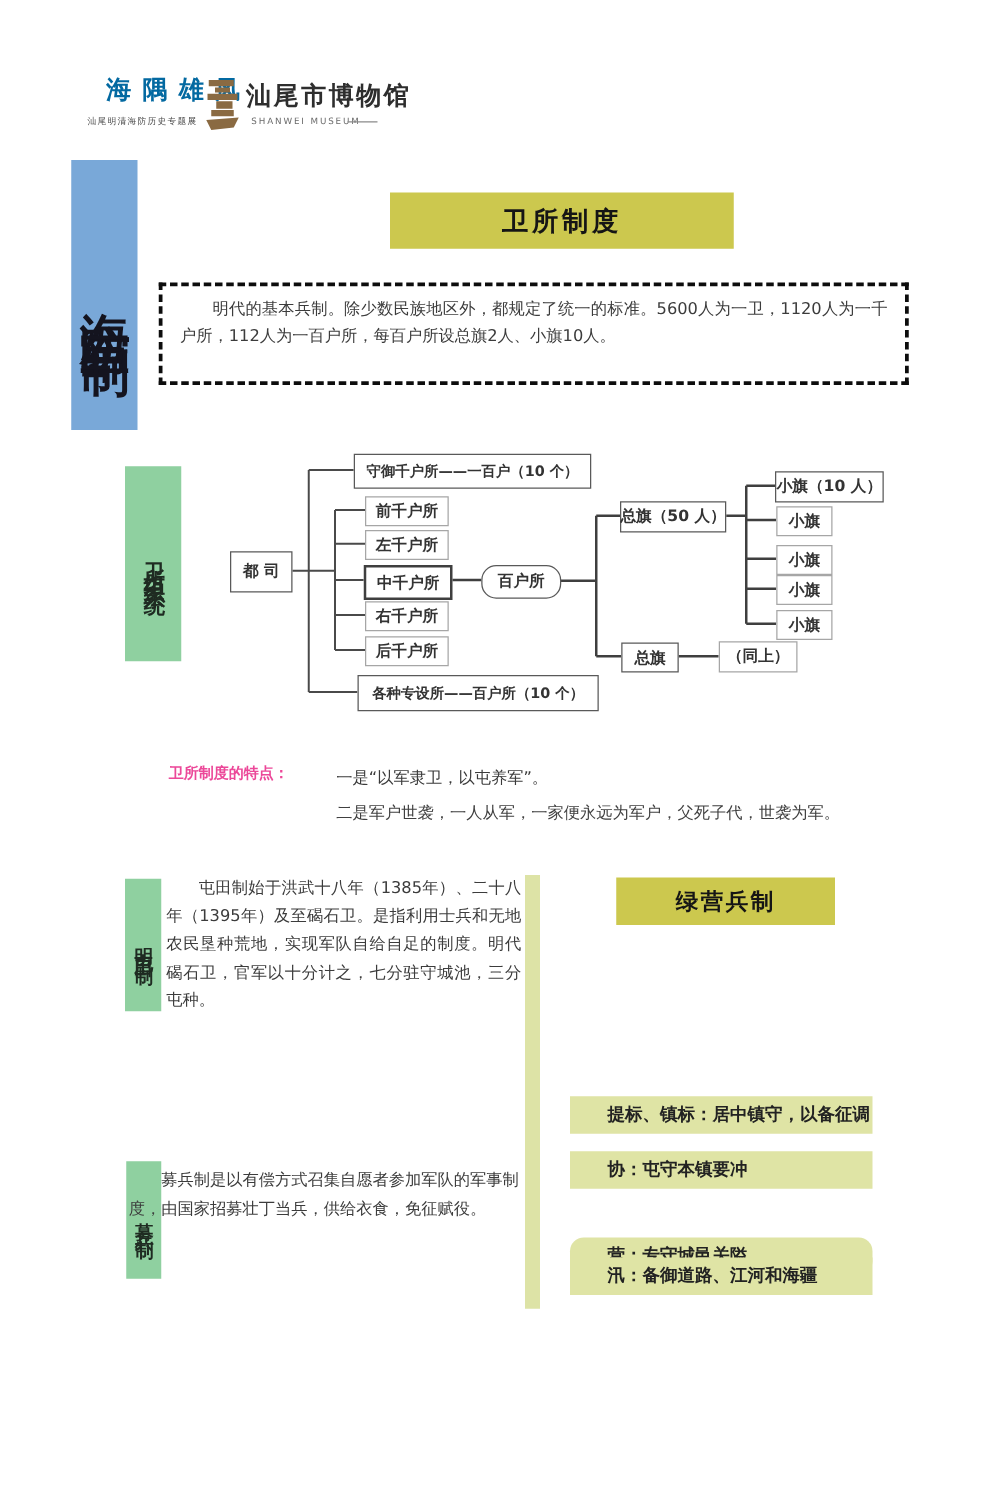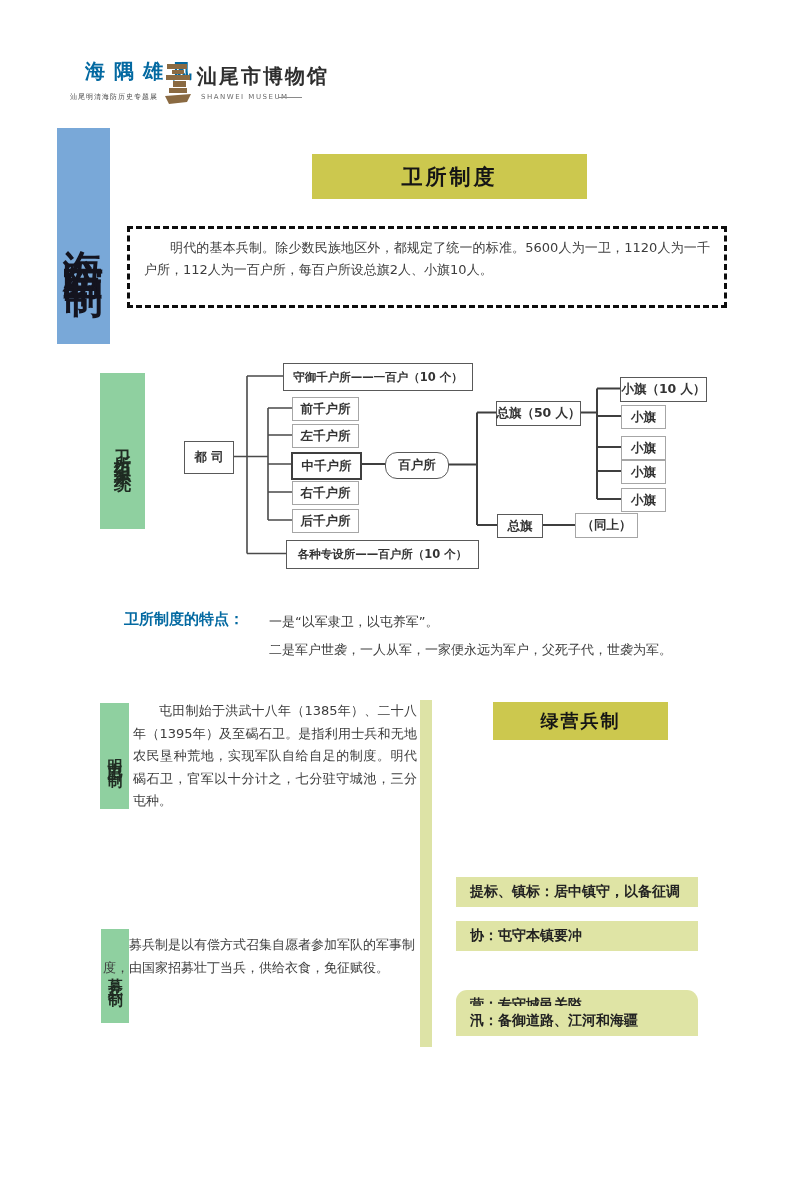--- a/index.html
+++ b/index.html
@@ -43,21 +43,21 @@
   .org-label{left:100px;top:373px;width:45px;height:156px;}
   .org-label span{font-size:17px;letter-spacing:5px;}
   .box{position:absolute;background:#fff;display:flex;align-items:center;justify-content:center;
     font-size:12.5px;font-weight:bold;color:#333;white-space:nowrap;}
   .b-dark{border:1.5px solid #595959;}
   .b-light{border:1px solid #a6a6a6;}
   .b-heavy{border:2px solid #3f3f3f;}
   .wide{font-size:11.5px;}
 
   
-  .feat-lead{left:124px;top:610px;font-size:15px;font-weight:bold;color:#0369a1;}
+  .feat-lead{left:135px;top:610px;font-size:12px;font-weight:bold;color:#ec4899;}
   .feat-p1{left:269px;top:613px;font-size:13px;color:#3a3a3a;}
   .feat-p2{left:269px;top:641px;font-size:13px;color:#404040;white-space:nowrap;}
 
   
   .tuntian-label{left:100px;top:703px;width:29px;height:106px;}
   .tuntian-label span{font-size:15px;letter-spacing:5px;}
   .mubing-label{left:101px;top:929px;width:28px;height:94px;}
   .mubing-label span{font-size:15px;letter-spacing:7px;}
   .body-text{font-size:13px;line-height:22.5px;text-align:justify;color:#3c3c3c;}
   .body-text p{margin:0;text-indent:2em;}
@@ -67,21 +67,21 @@
 
   
   .divider{left:420px;top:700px;width:12px;height:347px;background:#dde3a6;}
 
   
   .luying-par{left:456px;top:768px;width:253px;font-size:14px;line-height:24px;
     text-align:justify;color:#3c3c3c;}
   .luying-par p{margin:0;text-indent:2em;}
   .red{color:#b2402f;}
   .item-bar{background:#dfe4a5;height:30px;left:456px;width:242px;display:flex;
-    align-items:center;padding-left:14px;box-sizing:border-box;font-size:14px;
+    align-items:center;padding-left:30px;box-sizing:border-box;font-size:14px;
     font-weight:bold;color:#222;white-space:nowrap;}
   .item-1{top:877px;} .item-2{top:921px;} .item-3{top:990px;border-radius:11px;} .item-4{top:1006px;}
 
   svg.connectors{position:absolute;left:0;top:355px;pointer-events:none;}
 </style>
 </head>
 <body>
 
 <div class="page">
 

